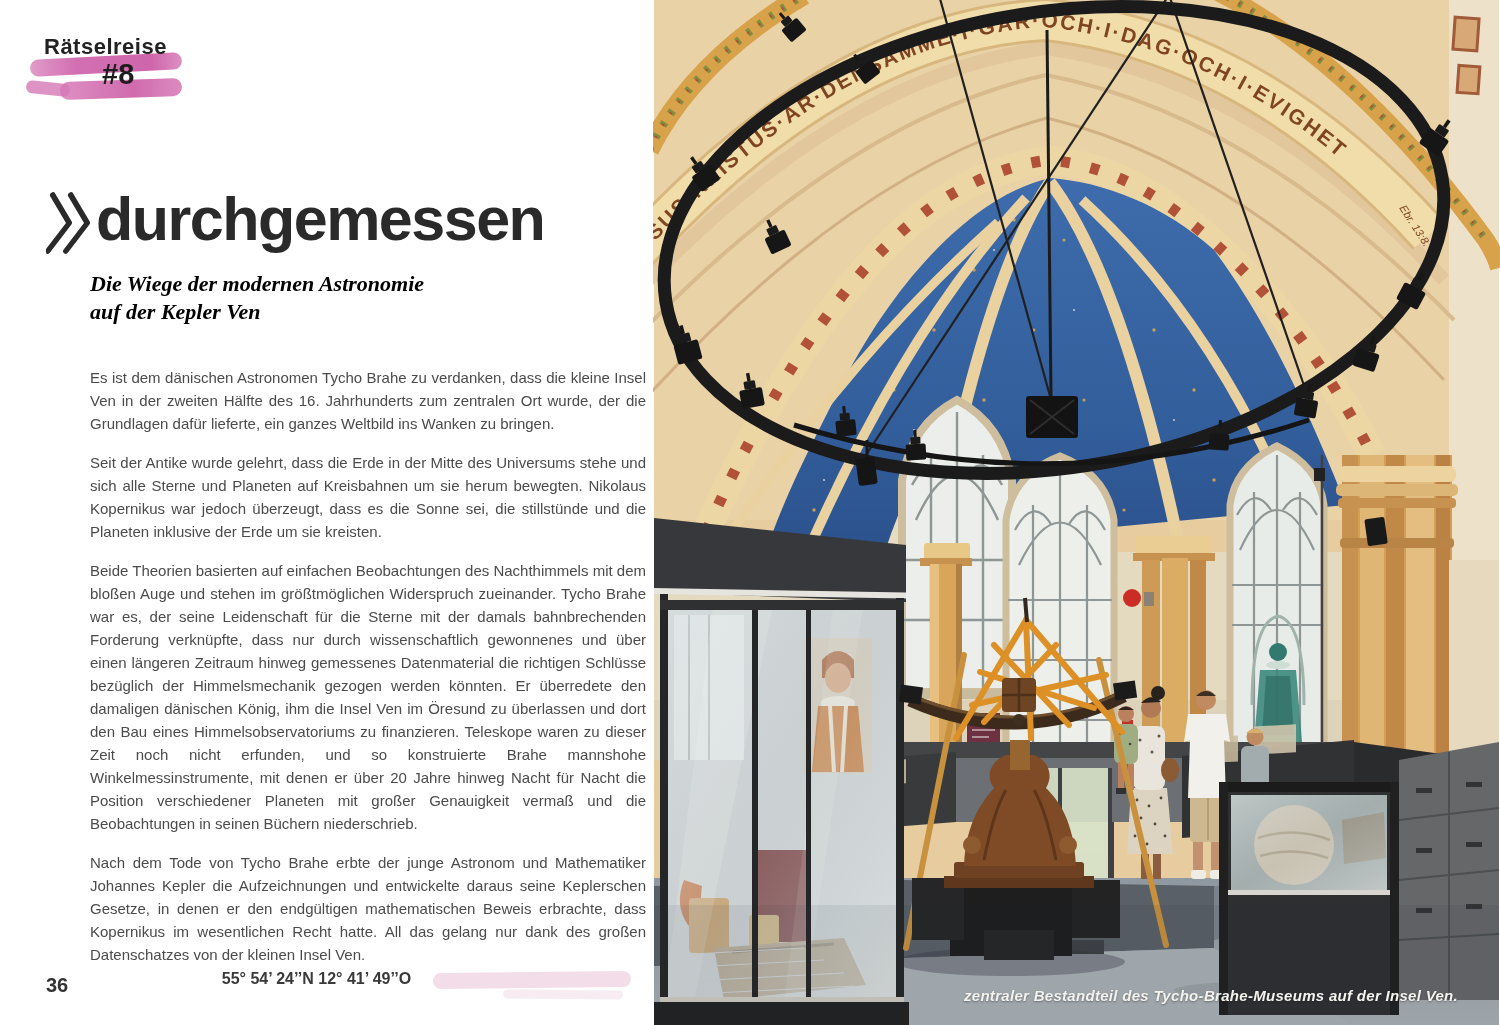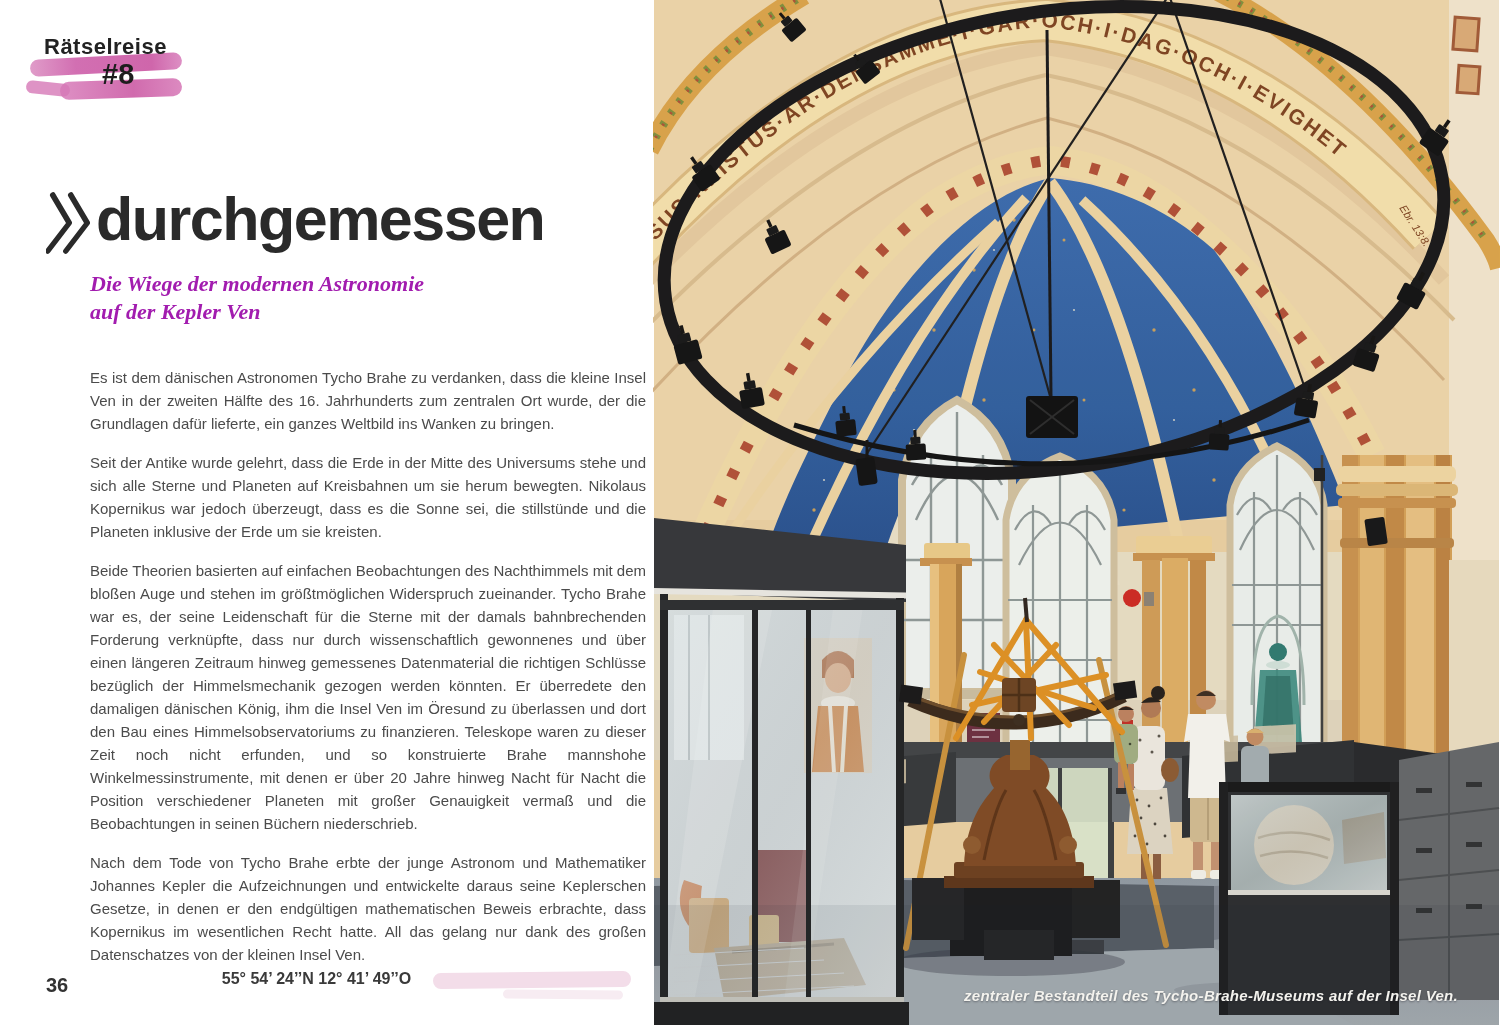--- a/index.html
+++ b/index.html
@@ -20,21 +20,21 @@
   .kicker-label { position:relative; font-size:22px; font-weight:bold; color:#222;
       letter-spacing:.5px; }
   .kicker-number { position:relative; font-size:29px; font-weight:bold; color:#1d1d1d;
       margin-left:58px; margin-top:-2px; display:inline-block; }
 
   .headline { position:absolute; left:46px; top:182px; display:flex; align-items:flex-end; }
   .headline .chevrons { margin-top:10px; margin-right:6px; }
   .headline-title { font-size:61px; font-weight:600; color:#2a2a2a; letter-spacing:-1.5px; }
 
   .subtitle { position:absolute; left:90px; top:270px; font-size:22px; font-style:italic;
-      font-weight:600; color:#a21caf; line-height:1.27; font-family:"Liberation Serif", serif; }
+      font-weight:600; color:#000000; line-height:1.27; font-family:"Liberation Serif", serif; }
 
   .bodycopy { position:absolute; left:90px; top:366px; width:556px; font-size:15px;
       line-height:23px; color:#4b4b4b; text-align:justify; hyphens:auto; }
   .bodycopy p { margin-bottom:16px; }
 
   .footer-pageno { position:absolute; left:46px; top:974px; font-size:20px; font-weight:bold; color:#333; }
   .footer-coords-wrap { position:absolute; left:0; top:970px; width:633px; text-align:center; }
   .coord-hl { position:absolute; right:2px; top:2px; width:198px; height:16px;
       background:#f3dde9; border-radius:8px; transform:rotate(-.6deg); }
   .coord-hl2 { position:absolute; right:10px; top:20px; width:120px; height:9px;

